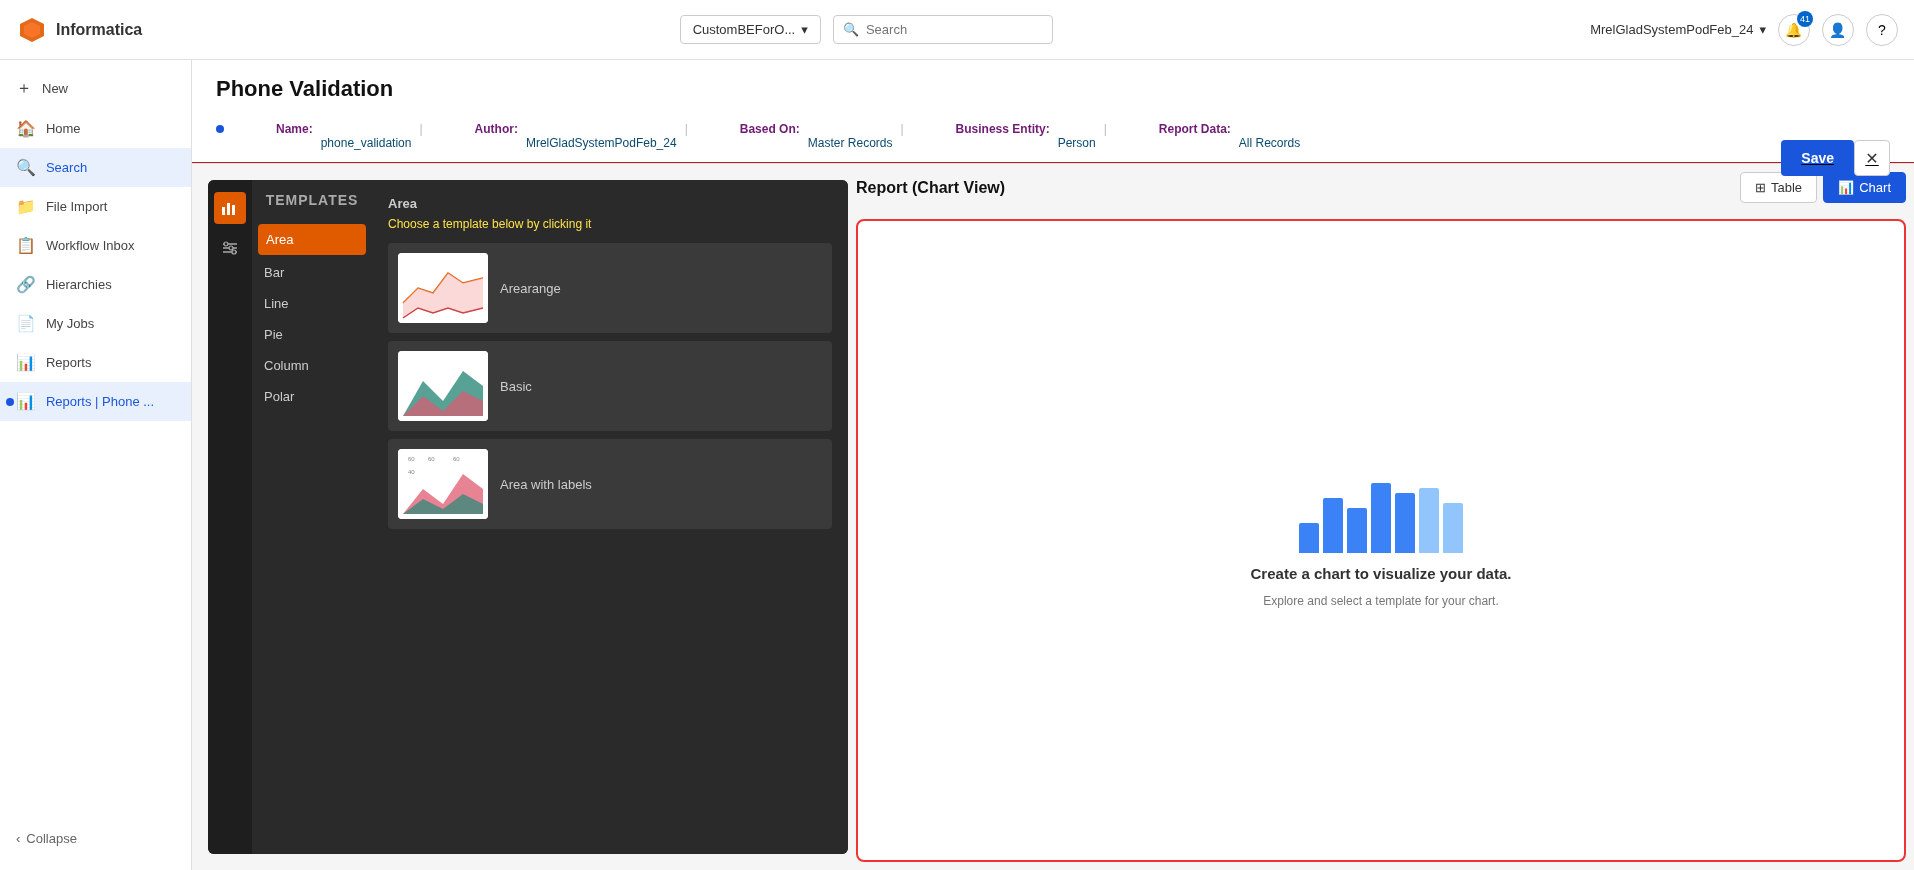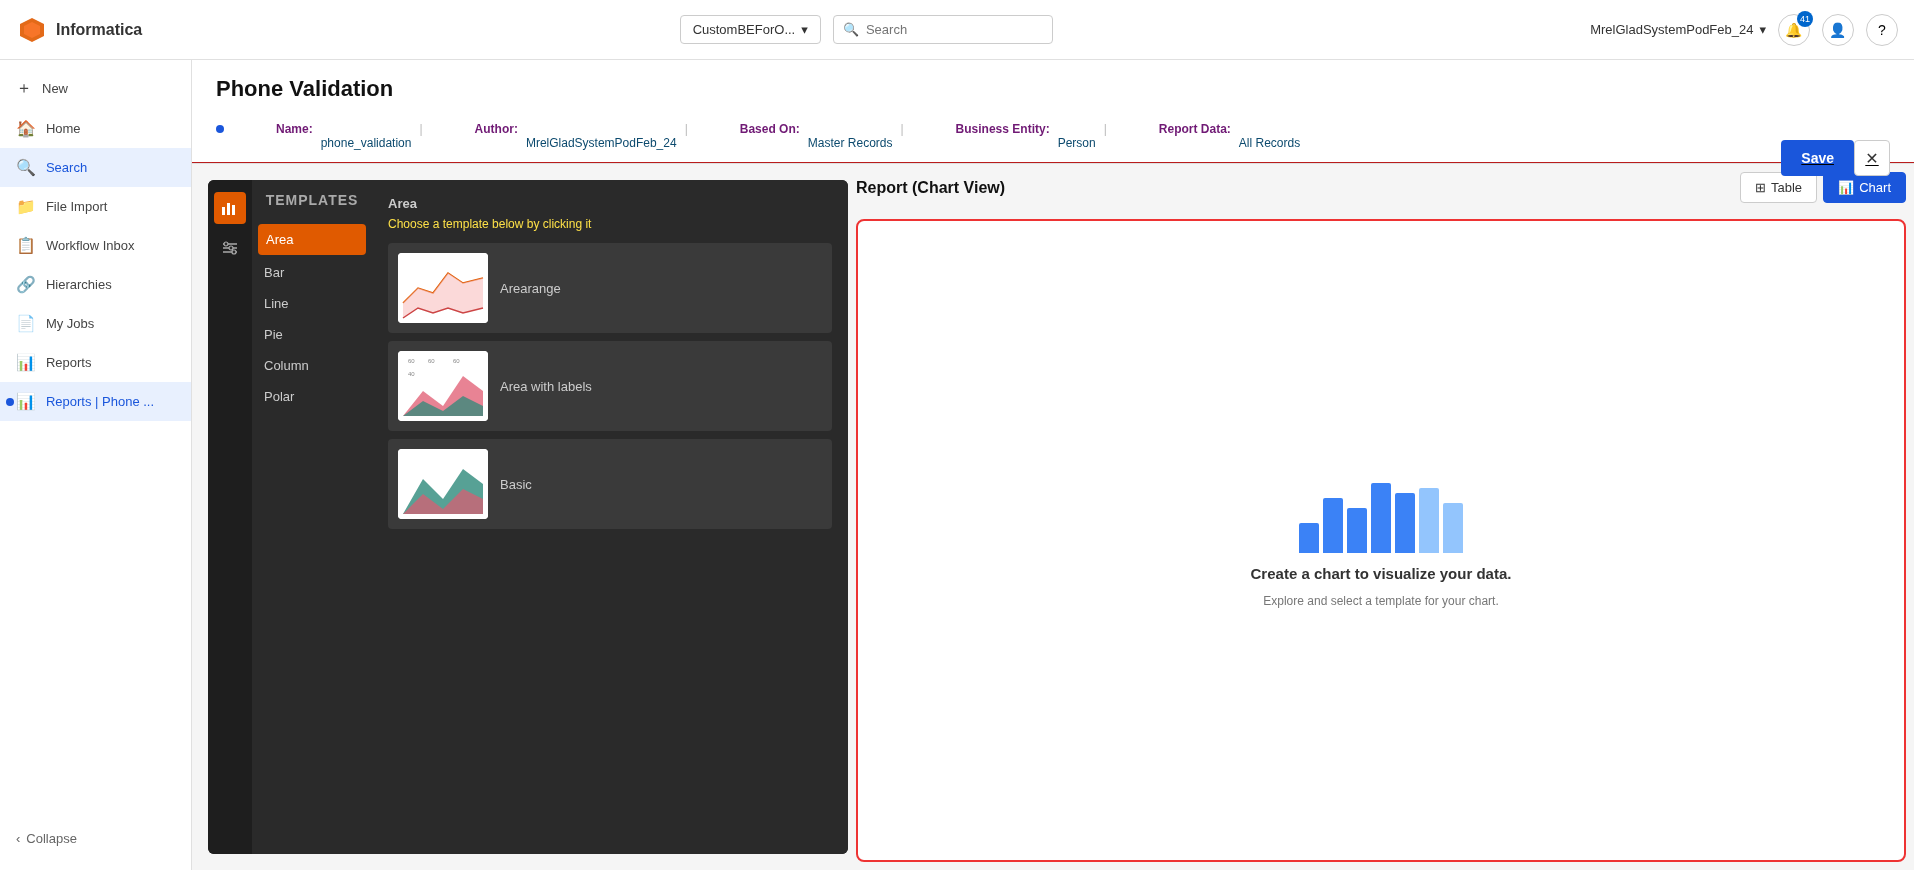--- a/index.html
+++ b/index.html
@@ -596,40 +596,40 @@
                 <polyline points="5,65 20,55 35,60 50,55 65,60 85,55" fill="none" stroke="#cc4444" stroke-width="1.5"></polyline>
               </svg>
             </div>
             <span class="tmpl-card-label">Arearange</span>
           </div>
 
           <div class="tmpl-card">
             <div class="tmpl-thumb">
               <svg viewBox="0 0 90 70" xmlns="http://www.w3.org/2000/svg">
                 <rect width="90" height="70" fill="#fff"></rect>
+                <polygon points="5,65 25,30 45,50 65,20 85,35 85,65" fill="#2d8a7a" opacity="0.8"></polygon>
+                <polygon points="5,65 25,45 45,60 65,40 85,50 85,65" fill="#e05a70" opacity="0.7"></polygon>
+              </svg>
+            </div>
+            <span class="tmpl-card-label">Basic</span>
+          </div>
+
+          <div class="tmpl-card">
+            <div class="tmpl-thumb">
+              <svg viewBox="0 0 90 70" xmlns="http://www.w3.org/2000/svg">
+                <rect width="90" height="70" fill="#fff"></rect>
                 <text x="10" y="12" font-size="6" fill="#888">60</text>
                 <text x="30" y="12" font-size="6" fill="#888">60</text>
                 <text x="55" y="12" font-size="6" fill="#888">60</text>
                 <text x="10" y="25" font-size="6" fill="#888">40</text>
                 <polygon points="5,65 25,40 45,55 65,25 85,40 85,65" fill="#e05a70" opacity="0.75"></polygon>
                 <polygon points="5,65 25,50 45,60 65,45 85,55 85,65" fill="#2d8a7a" opacity="0.75"></polygon>
               </svg>
             </div>
             <span class="tmpl-card-label">Area with labels</span>
-          </div>
-
-          <div class="tmpl-card">
-            <div class="tmpl-thumb">
-              <svg viewBox="0 0 90 70" xmlns="http://www.w3.org/2000/svg">
-                <rect width="90" height="70" fill="#fff"></rect>
-                <polygon points="5,65 25,30 45,50 65,20 85,35 85,65" fill="#2d8a7a" opacity="0.8"></polygon>
-                <polygon points="5,65 25,45 45,60 65,40 85,50 85,65" fill="#e05a70" opacity="0.7"></polygon>
-              </svg>
-            </div>
-            <span class="tmpl-card-label">Basic</span>
           </div>
         </div>
       </div>
 
       <div class="chart-panel">
         <div class="chart-panel-header">
           <span class="chart-panel-title">Report (Chart View)</span>
           <div class="view-toggle">
             <button class="view-btn outline">
               <span>⊞</span>

